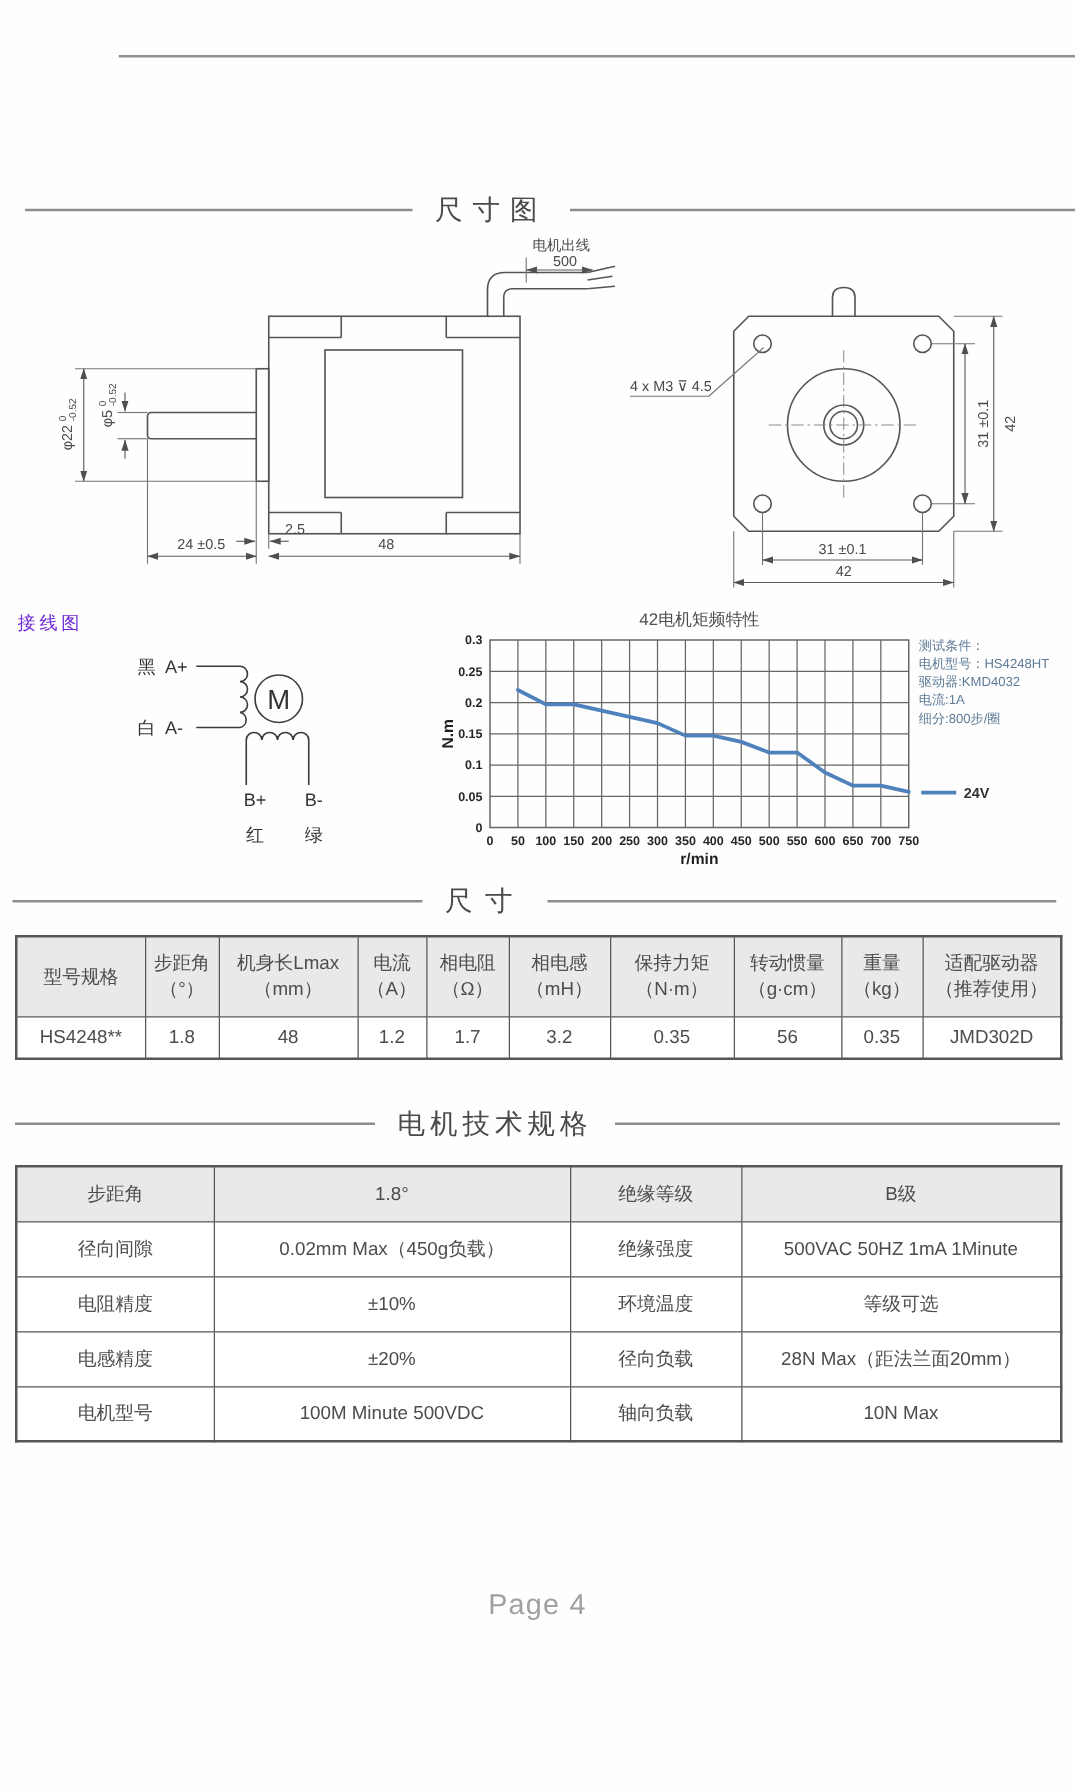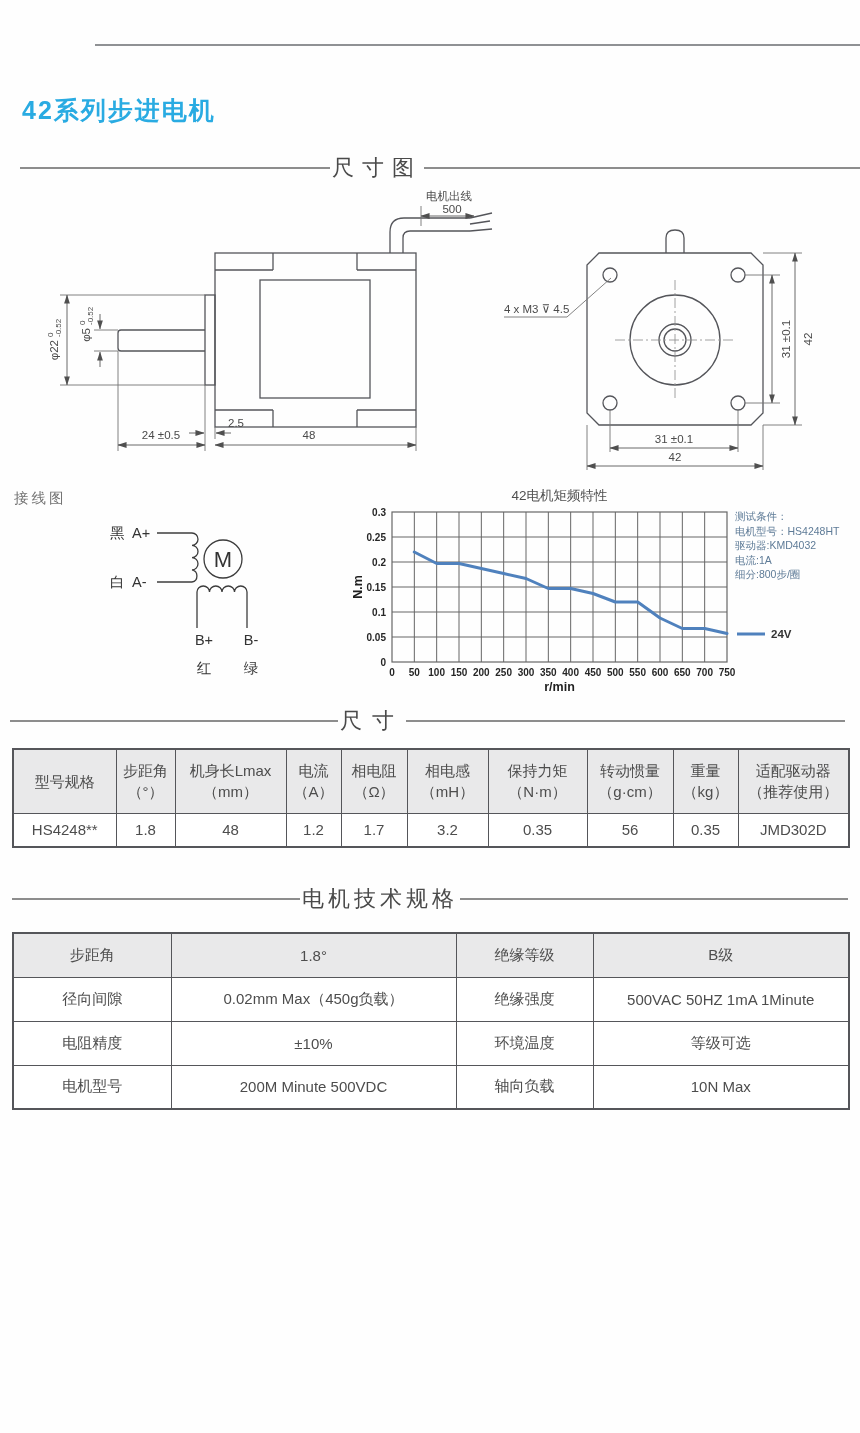--- a/index.html
+++ b/index.html
@@ -3,36 +3,36 @@
 <meta charset="utf-8">
 <style>
   *{margin:0;padding:0;box-sizing:border-box}
   html,body{background:#fff}
   body{width:860px;height:1433px;position:relative;font-family:"Liberation Sans","DejaVu Sans",sans-serif;color:#4d4d4d}
   .page{position:absolute;inset:0;background:#fefefe;overflow:hidden}
 
   .top-rule{position:absolute;left:95px;top:44px;width:765px;height:2px;background:#8f9194}
   .page-title{position:absolute;left:22px;top:94px;font-size:25px;font-weight:700;color:#29abe2;letter-spacing:2px}
 
-  .section-header{position:absolute;display:flex;align-items:center;gap:2px}
+  .section-header{position:absolute;display:flex;align-items:center;gap:18px}
   .section-header .rule{height:2px;background:#8d8d8d}
   .section-header .grow{flex:1}
   .sh-title{font-size:22px;color:#4a4a4a;white-space:nowrap}
   .sh-drawing{left:20px;right:0;top:153px}
   .sh-drawing .sh-title{letter-spacing:8px}
   .sh-size{left:10px;right:15px;top:706px}
   .sh-size .sh-title{letter-spacing:10px}
   .sh-spec{left:12px;right:12px;top:884px}
   .sh-spec .sh-title{letter-spacing:4px}
 
   svg{position:absolute;overflow:visible}
   .drawings{left:0;top:180px}
   .wiring{left:0;top:485px}
   .chart{left:346px;top:487px}
-  .wiring-label{position:absolute;left:14px;top:489px;font-size:14.5px;color:#737373;letter-spacing:3px}
+  .wiring-label{position:absolute;left:14px;top:489px;font-size:14.5px;color:#6d28d9;letter-spacing:3px}
 
   
   .dl{fill:none;stroke:#54555a;stroke-width:1.3}
   .cl{fill:none;stroke:#8a8a8a;stroke-width:.8;stroke-dasharray:10 3 2 3}
   .ext{fill:none;stroke:#757575;stroke-width:.9}
   .dim-line{fill:none;stroke:#5a5a5a;stroke-width:.9}
   text.dim,.dimtxt text{font-size:11.5px;fill:#4a4a4a;font-family:"Liberation Sans","DejaVu Sans",sans-serif}
   .dimtxt .tol{font-size:8px}
 
   
@@ -61,21 +61,20 @@
   .spec-table tr.hdr td{background:#e9e9ea}
 
   .footer{position:absolute;left:0;top:1270px;width:860px;text-align:center;font-size:23px;color:#9fa0a2;letter-spacing:1px}
 </style>
 </head>
 <body>
 
 <div class="page" data-name="datasheet-page">
 
   <div class="top-rule" data-name="top-divider"></div>
-  <h1 class="page-title" data-name="page-title">42系列步进电机</h1>
 
   <div class="section-header sh-drawing" data-name="section-header-dimension-diagram">
     <span class="rule" style="width:310px" data-name="divider-line"></span>
     <span class="sh-title" data-name="section-title">尺寸图</span>
     <span class="rule grow" data-name="divider-line"></span>
   </div>
 
   <svg class="drawings" width="860" height="300" viewBox="0 0 860 300" data-name="dimension-drawings">
     <defs>
       <marker id="arr" viewBox="0 0 10 10" refX="9.5" refY="5" markerWidth="10" markerHeight="10" orient="auto-start-reverse">
@@ -359,21 +358,28 @@
         <td data-name="spec-label">绝缘强度</td>
         <td data-name="spec-value">500VAC 50HZ 1mA 1Minute</td>
       </tr>
       <tr data-name="spec-row">
         <td data-name="spec-label">电阻精度</td>
         <td data-name="spec-value">±10%</td>
         <td data-name="spec-label">环境温度</td>
         <td data-name="spec-value">等级可选</td>
       </tr>
       <tr data-name="spec-row">
+        <td data-name="spec-label">电感精度</td>
+        <td data-name="spec-value">±20%</td>
+        <td data-name="spec-label">径向负载</td>
+        <td data-name="spec-value">28N Max（距法兰面20mm）</td>
+      </tr>
+      <tr data-name="spec-row">
         <td data-name="spec-label">电机型号</td>
-        <td data-name="spec-value">200M  Minute 500VDC</td>
+        <td data-name="spec-value">100M  Minute 500VDC</td>
         <td data-name="spec-label">轴向负载</td>
         <td data-name="spec-value">10N  Max</td>
       </tr>
     </tbody>
   </table>
 
+  <div class="footer" data-name="page-number">Page 4</div>
 </div>
 
 </body></html>

